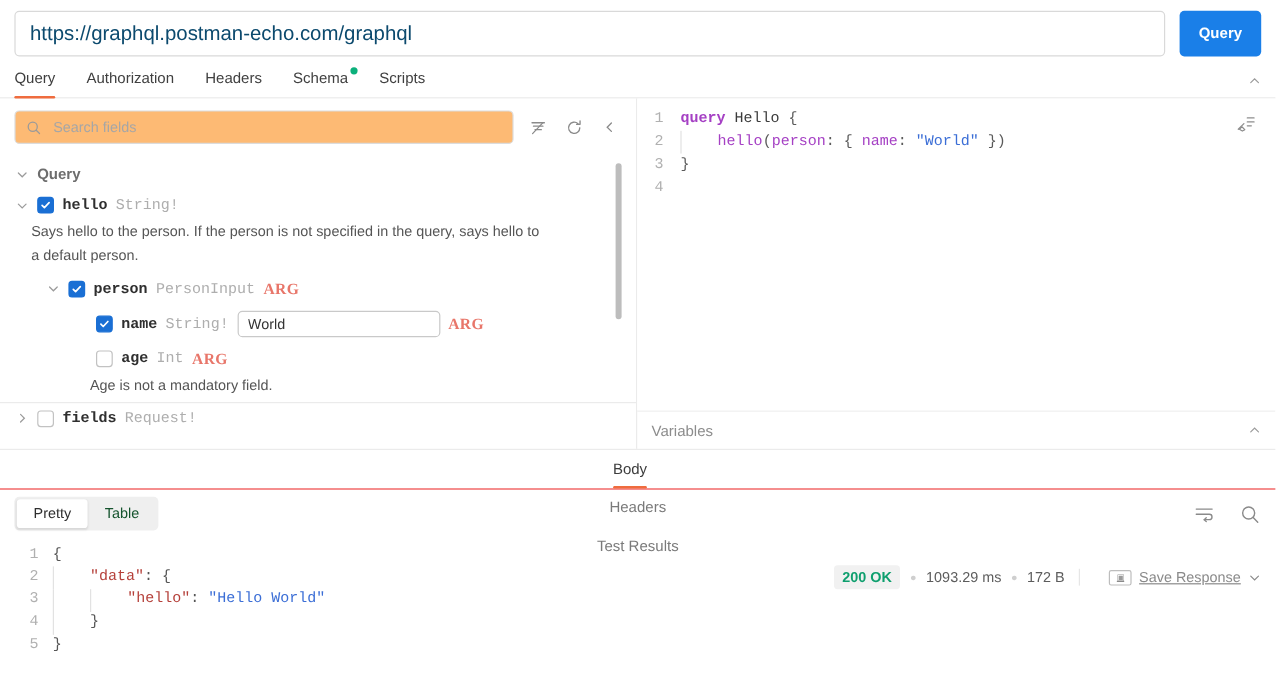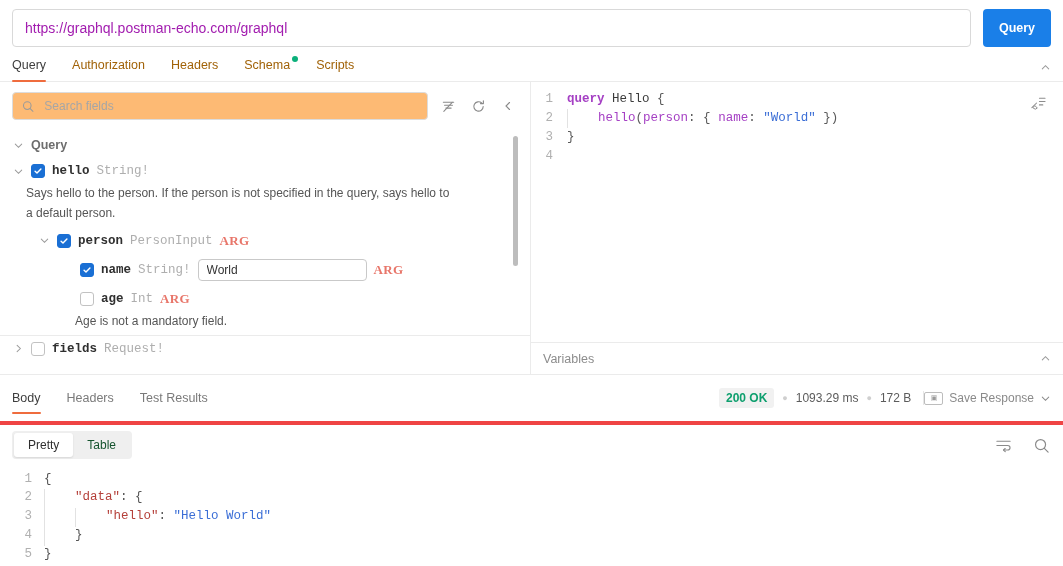--- a/index.html
+++ b/index.html
@@ -21,22 +21,22 @@
     height: 48px;
   }
   .url-input {
     flex: 1 1 auto;
     height: 38px;
     border: 1px solid #d9d9d9;
     border-radius: 4px;
     background: #fff;
     display: flex; align-items: center;
     padding: 0 12px;
-    font-size: 14px;
-    color: #a21caf;
+    font-size: 17px;
+    color: #0c4a6e;
   }
   .query-btn {
     width: 68px; height: 38px;
     background: #1a7fe8;
     color: #fff;
     border: none; border-radius: 4px;
     font-size: 12.5px; font-weight: bold;
     font-family: "Liberation Sans", sans-serif;
     cursor: pointer;
     display:flex; align-items:center; justify-content:center;
@@ -47,21 +47,21 @@
     position: relative;
     display: flex; align-items: flex-end;
     gap: 0;
     padding: 0 12px;
     height: 34px;
     border-bottom: 1px solid #ebebeb;
   }
   .tab {
     position: relative;
     font-size: 12.5px;
-    color: #a16207;
+    color: #404040;
     padding: 0 13px 9px 13px;
     cursor: pointer;
     white-space: nowrap;
   }
   .tab:first-child { padding-left: 0; }
   .tab.active { color: #3d3d3d; }
   .tab.active::after {
     content:""; position:absolute;
     left: 0; right: 13px; bottom: -1px;
     height: 2px; background: #ef6c3e; border-radius: 2px;
@@ -276,26 +276,27 @@
     padding: 0 12px;
     font-size: 12.5px;
     color: #8c8c8c;
     cursor: pointer;
     gap: 28px;
   }
   .vars-bar .chev-right { margin-left: auto; color:#9b9b9b; display:flex; }
 
   
   .resp-tabs {
-    height: 51px;
+    height: 34px;
     display: flex; align-items: center;
     padding: 0 12px;
     border-top: 1px solid #ebebeb;
-    border-bottom: 4px solid #ef4444;
-    position: relative;
+    border-bottom: 1px solid #ef4444;
+    position: relative;
+    flex-direction: column;
   }
   .rtab {
     position: relative;
     font-size: 12.5px;
     color: #7a7a7a;
     padding: 9px 13px 9px 13px;
     cursor: pointer;
   }
   .rtab:first-child { padding-left: 0; }
   .rtab.active { color: #3d3d3d; }
@@ -317,23 +318,24 @@
     padding: 3px 7px;
     color: #0e9f6e;
     font-weight: bold;
     font-size: 12px;
   }
   .meta-sep { color: #cfcfcf; font-size: 9px; }
   .meta-val { color: #5c5c5c; }
   .save-resp {
     display: flex; align-items: center; gap: 6px;
     color: #8a8a8a; cursor: pointer;
-    padding-left: 0;
+    padding-left: 24px;
     border-left: 1px solid #e6e6e6;
     margin-left: 4px;
+    text-decoration: underline;
   }
   .save-icon {
     width: 19px; height: 13px;
     border: 1px solid #bdbdbd;
     border-radius: 2px;
     display:flex; align-items:center; justify-content:center;
     font-size: 7px; color:#9b9b9b;
     letter-spacing:-0.5px;
   }
 

